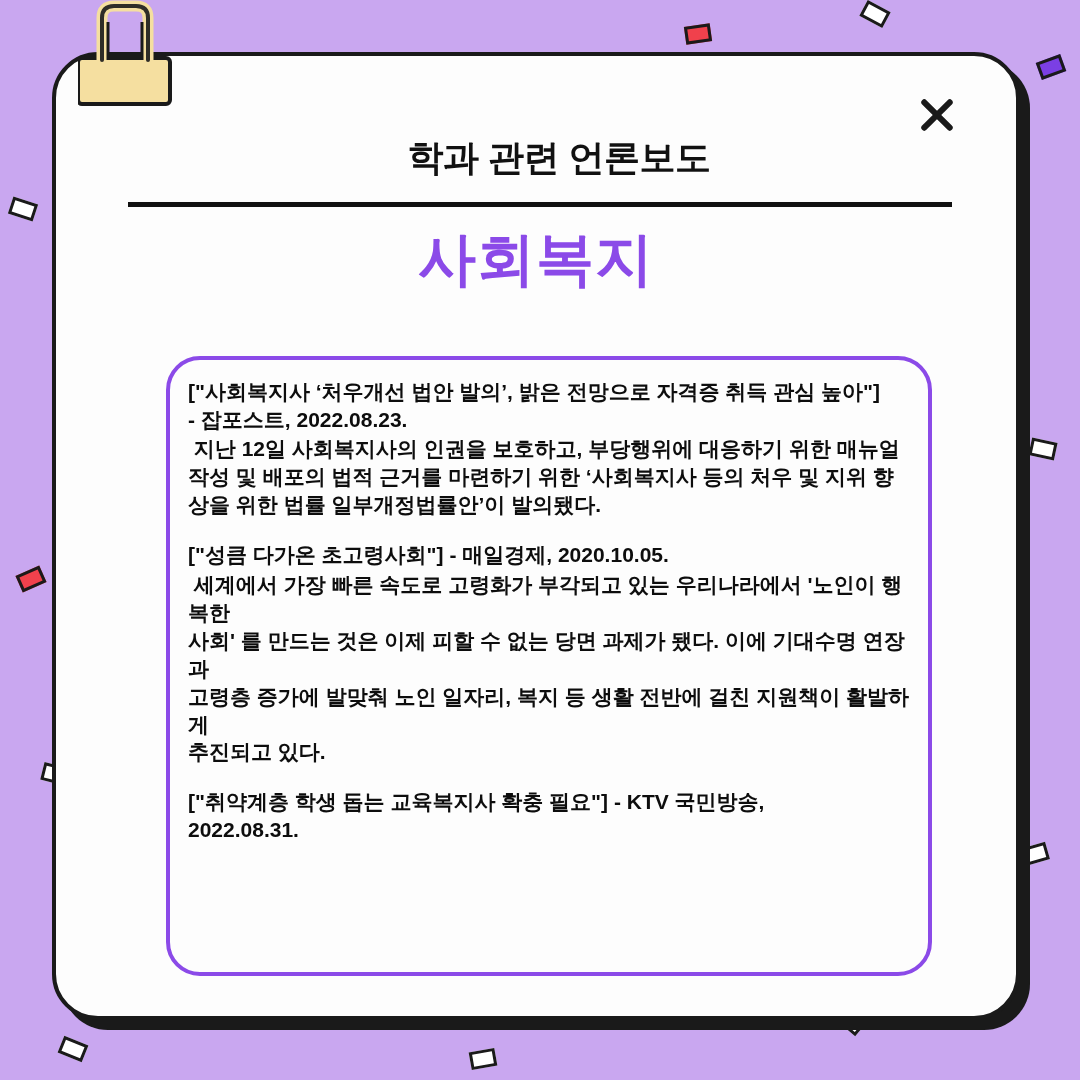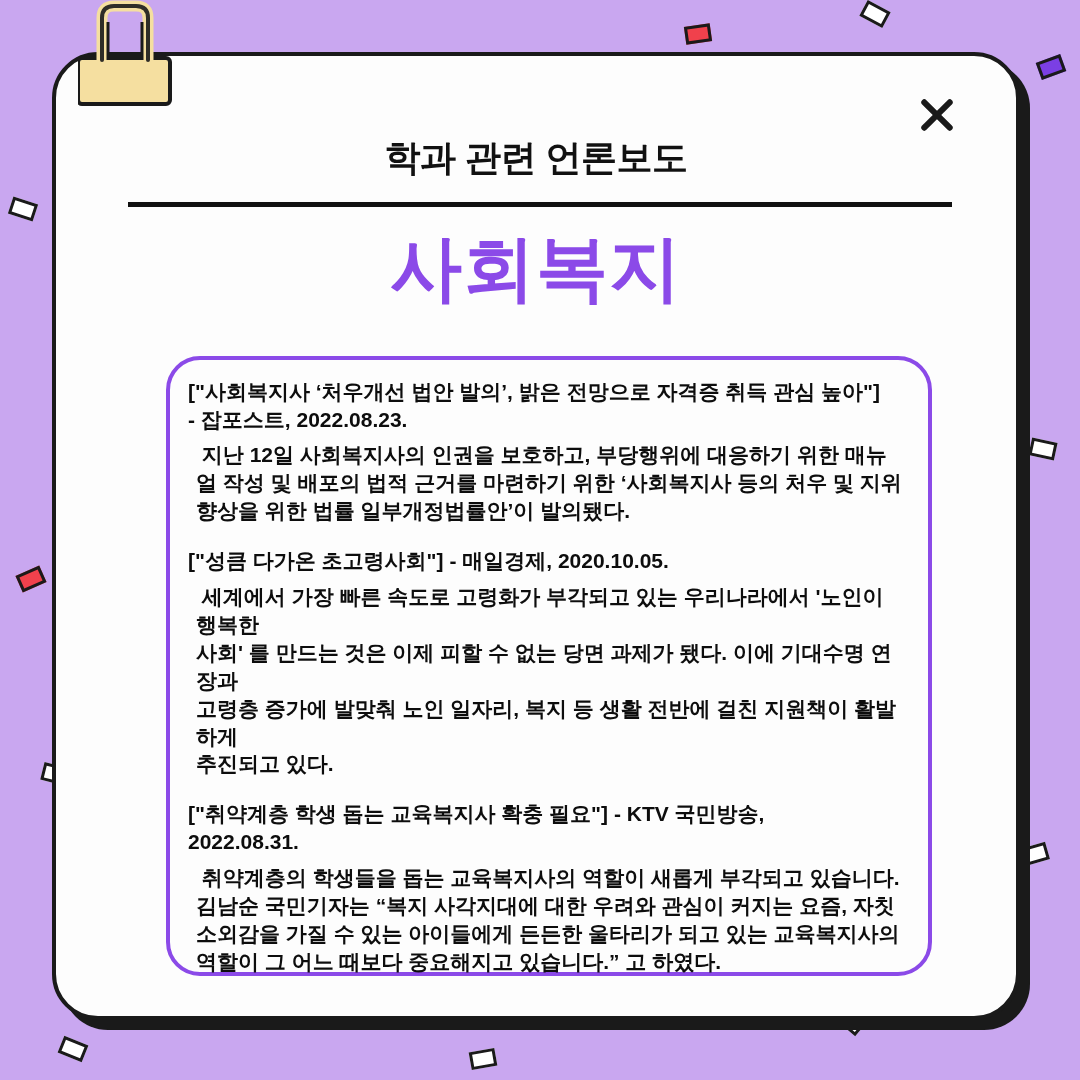--- a/index.html
+++ b/index.html
@@ -97,38 +97,39 @@
   .header-title {
     position: absolute;
     left: 0;
     top: 78px;
     width: 100%;
     text-align: center;
     font-size: 36px;
     font-weight: bold;
     color: #111111;
     letter-spacing: -0.5px;
+    padding-left: 23px;
   }
   .divider {
     position: absolute;
     left: 72px;
     top: 146px;
     width: 824px;
     height: 5px;
     background: #111111;
   }
 
   
   .main-title {
     position: absolute;
     left: 0;
     top: 165px;
     width: 100%;
     text-align: center;
-    font-size: 72px;
+    font-size: 58px;
     font-weight: bold;
     color: #8b4ae8;
     letter-spacing: 1px;
   }
 
   
   .content-box {
     position: absolute;
     left: 110px;
     top: 300px;
@@ -149,21 +150,21 @@
     color: #0d0d0d;
     line-height: 1.32;
     margin: 0 0 2px 0;
     white-space: pre-wrap;
   }
   .article-body {
     font-size: 21px;
     font-weight: bold;
     color: #0d0d0d;
     line-height: 1.33;
-    margin: 8px;
+    margin: 0;
     white-space: pre-wrap;
   }
 </style>
 </head>
 <body>
 
 <div class="confetti red c1"></div>
 <div class="confetti c2"></div>
 <div class="confetti purple c3"></div>
 <div class="confetti c4"></div>
@@ -200,21 +201,20 @@
       <p class="article-head">["성큼 다가온 초고령사회"] - 매일경제, 2020.10.05.</p>
       <p class="article-body"> 세계에서 가장 빠른 속도로 고령화가 부각되고 있는 우리나라에서 '노인이 행복한
 사회' 를 만드는 것은 이제 피할 수 없는 당면 과제가 됐다. 이에 기대수명 연장과
 고령층 증가에 발맞춰 노인 일자리, 복지 등 생활 전반에 걸친 지원책이 활발하게
 추진되고 있다.</p>
     </div>
 
     <div class="article">
       <p class="article-head">["취약계층 학생 돕는 교육복지사 확충 필요"] - KTV 국민방송,
 2022.08.31.</p>
-      <p class="article-body"> 취약계층의 학생들을 돕는 교육복지사의 역할이 새롭게 부각되고 있습니다. 김남순 국민기자는 “복지 사각지대에 대한 우려와 관심이 커지는 요즘, 자칫 소외감을 가질 수 있는 아이들에게 든든한 울타리가 되고 있는 교육복지사의 역할이 그 어느 때보다 중요해지고 있습니다.” 고 하였다.</p>
     </div>
 
   </div>
 </div>
 
 <div class="clip">
   <svg width="96" height="128" viewBox="0 0 96 128">
     <rect x="0" y="58" width="92" height="46" rx="4" fill="#f5dfa0" stroke="#1a1a1a" stroke-width="4"></rect>
     <path d="M24 60 L24 18 Q24 6 36 6 L58 6 Q70 6 70 18 L70 60" fill="none" stroke="#f5dfa0" stroke-width="11"></path>
     <path d="M24 60 L24 18 Q24 6 36 6 L58 6 Q70 6 70 18 L70 60" fill="none" stroke="#1a1a1a" stroke-width="4" stroke-linecap="round" style="stroke-opacity:0.9" transform="translate(0,0)"></path>

